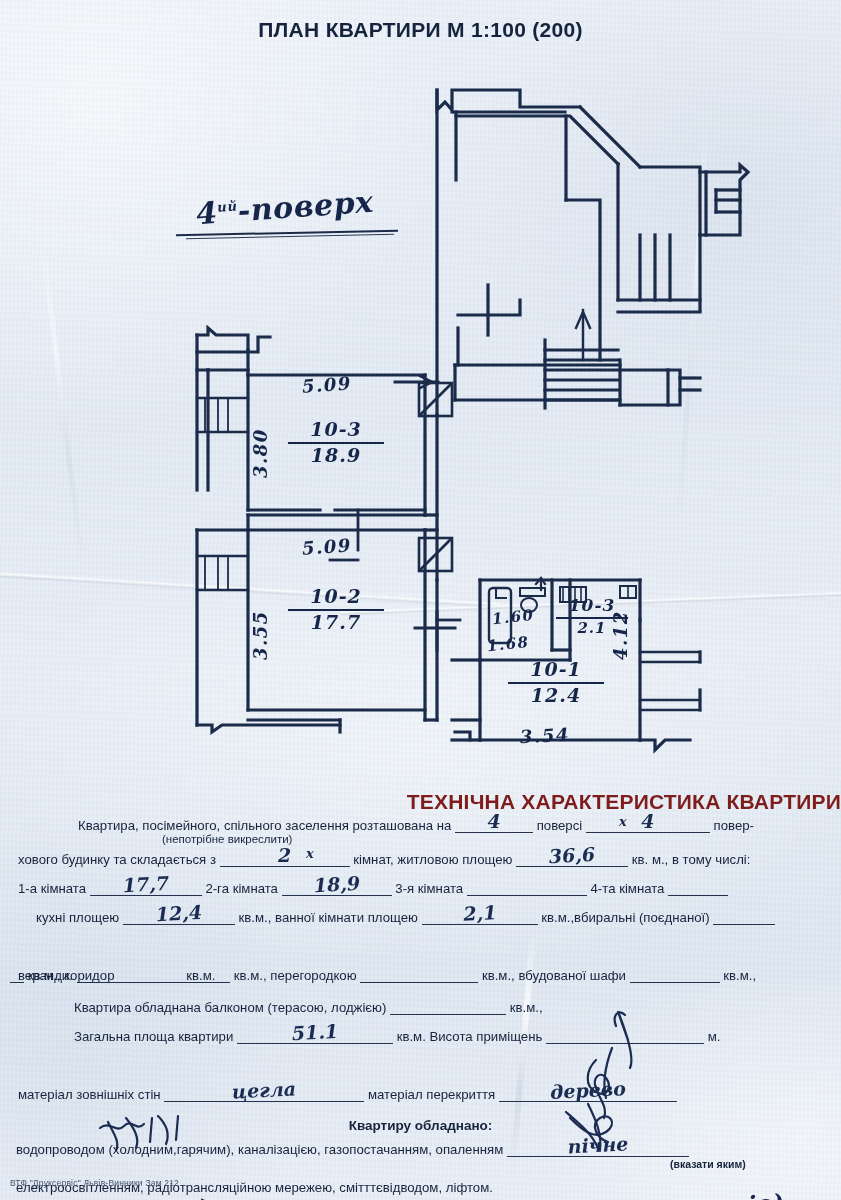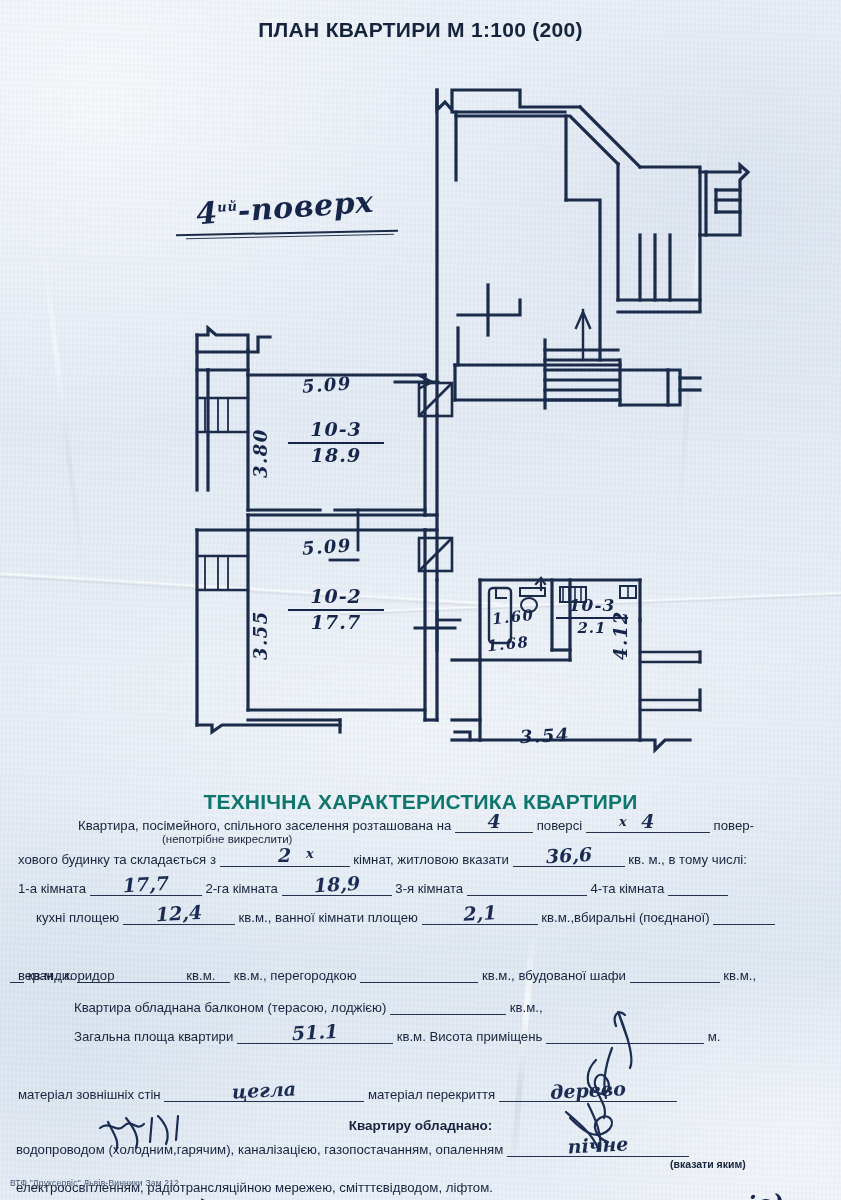--- a/index.html
+++ b/index.html
@@ -42,23 +42,23 @@
 
   
   .doc-title {
     position: absolute; left: 0; right: 0; top: 18px;
     text-align: center;
     font-size: 21px; font-weight: bold; letter-spacing: .3px;
     color: #16233c;
   }
   .section-title {
     position: absolute; left: 0; right: 0; top: 790px;
-    text-align: center;
+    text-align: right;
     font-size: 21px; font-weight: bold; letter-spacing: .2px;
-    color: #0f766e;
+    color: #7f1d1d;
   }
 
   
   .hand {
     font-family: "DejaVu Serif", serif;
     font-style: italic;
     color: #16264a;
     font-weight: 600;
     letter-spacing: .6px;
   }
@@ -328,20 +328,25 @@
   <div class="dim vert" style="left:250px; top:418px;">3.80</div>
 
   <div class="rlabel" style="left:288px; top:527px; width:96px;">
     <span class="num">10-2</span>
     <span class="bar"></span>
     <span class="area">17.7</span>
   </div>
   <div class="dim" style="left:302px; top:476px; transform:rotate(-4deg);">5.09</div>
   <div class="dim vert" style="left:250px; top:600px;">3.55</div>
 
+  <div class="rlabel" style="left:508px; top:600px; width:96px;">
+    <span class="num">10-1</span>
+    <span class="bar"></span>
+    <span class="area">12.4</span>
+  </div>
   <div class="dim" style="left:520px; top:665px; transform:rotate(-3deg);">3.54</div>
   <div class="dim vert" style="left:610px; top:600px;">4.12</div>
 
   <div class="rlabel" style="left:556px; top:537px; width:72px;">
     <span class="num" style="font-size:17px;">10-3</span>
     <span class="bar"></span>
     <span class="area" style="font-size:15px;">2.1</span>
   </div>
   <div class="dim" style="left:492px; top:548px; font-size:15px; transform:rotate(-6deg);">1.60</div>
   <div class="dim" style="left:487px; top:575px; font-size:15px; transform:rotate(-6deg);">1.68</div>
@@ -363,21 +368,21 @@
     <span>повер-</span>
   </div>
   <div class="sub" style="left:162px; top:15px;">(непотрібне викреслити)</div>
   <span class="hand" style="position:absolute; left:619px; top:-4px; font-size:13px;">х</span>
 
   <div class="frow" style="left:18px; top:34px;">
     <span>хового будинку та складається з</span>
     <span class="fill" style="width:130px;">
       <span class="val">2</span>
     </span>
-    <span>кімнат, житловою вказати</span>
+    <span>кімнат, житловою площею</span>
     <span class="fill" style="width:112px;">
       <span class="val sk">36,6</span>
     </span>
     <span>кв. м., в тому числі:</span>
   </div>
   <span class="hand" style="position:absolute; left:306px; top:28px; font-size:13px;">х</span>
 
   <div class="frow" style="left:18px; top:63px;">
     <span>1-а кімната</span>
     <span class="fill" style="width:112px;">

